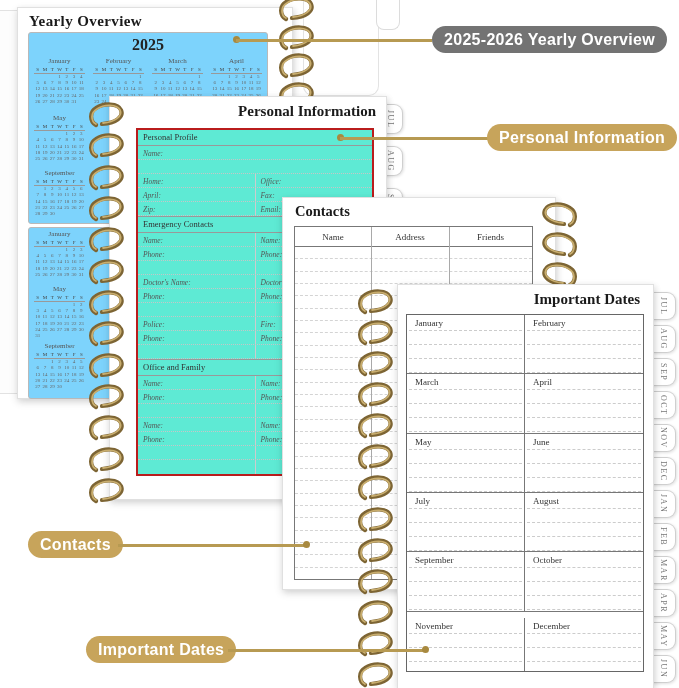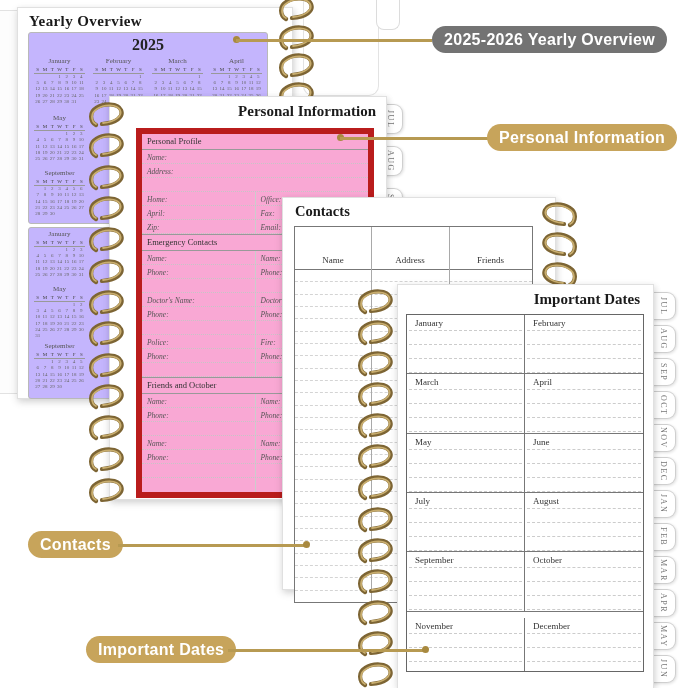--- a/index.html
+++ b/index.html
@@ -11,21 +11,21 @@
 
   
   #yearly-strip{position:absolute;left:0;top:10px;width:19px;height:384px;background:#fdfdfd;
                 border:1px solid #e2e2e2;border-left:none;z-index:1;box-sizing:border-box;}
   #yearly-page{left:17px;top:7px;width:276px;height:392px;z-index:1;}
   #yearly-right{position:absolute;left:303px;top:0;width:76px;height:96px;background:#fff;
                 border:1px solid #e3e3e3;border-top:none;border-radius:0 0 10px 10px;z-index:1;box-sizing:border-box;}
   #yearly-tab{position:absolute;left:376px;top:0;width:24px;height:30px;background:#fff;
               border:1px solid #dcdcdc;border-top:none;border-radius:0 0 8px 8px;z-index:1;box-sizing:border-box;}
   #yearly-title{position:absolute;left:11px;top:5px;font-weight:bold;font-size:15px;color:#1a1a1a;letter-spacing:.4px;}
-  .year-card{position:absolute;left:10px;width:240px;border:1px solid #b9b9b9;border-radius:3px;box-sizing:border-box;background:#c4b5fd;}
+  .year-card{position:absolute;left:10px;width:240px;border:1px solid #b9b9b9;border-radius:3px;box-sizing:border-box;background:#7dd3fc;}
   #card-2025{top:24px;height:192px;}
   #card-2026{top:219px;height:172px;}
   .year-label{text-align:center;font-weight:bold;font-size:16px;color:#222;height:20px;line-height:20px;margin-top:2px;}
   .months-grid{display:grid;grid-template-columns:repeat(4,1fr);row-gap:3px;padding:2px 1px 0 1px;}
   .month{text-align:center;min-height:52px;}
   .m-name{font-size:7px;color:#555;height:9px;line-height:9px;}
   .m-head{display:grid;grid-template-columns:repeat(7,1fr);font-size:5px;color:#444;
           border-bottom:1px solid #999;margin:0 4px;line-height:7px;}
   .m-week{display:grid;grid-template-columns:repeat(7,1fr);font-size:5px;color:#666;line-height:6.2px;padding:0 4px;}
 
@@ -40,35 +40,35 @@
 
   
   .tab{position:absolute;width:24px;background:#fff;border:1px solid #cfcfcf;border-left:none;
        border-radius:0 9px 9px 0;box-shadow:1px 1px 3px rgba(0,0,0,.12);box-sizing:border-box;
        display:flex;align-items:center;justify-content:center;}
   .tab span{writing-mode:vertical-rl;text-orientation:mixed;font-size:8px;color:#777;letter-spacing:1.5px;font-family:"Liberation Serif",serif;}
 
   
   #personal-page{left:109px;top:96px;width:278px;height:404px;z-index:4;}
   #personal-title{position:absolute;right:10px;top:6px;font-weight:bold;font-size:15px;color:#1a1a1a;}
-  #personal-form{position:absolute;left:26px;top:31px;width:238px;border:6px solid #b91c1c;box-sizing:border-box;background:#f9a8d4;}
+  #personal-form{position:absolute;left:26px;top:31px;width:238px;border:2px solid #b91c1c;box-sizing:border-box;background:#5eead4;}
   .sec-header{height:15px;line-height:15px;border-top:1px solid #999;border-bottom:1px solid #999;
               font-size:8.5px;color:#333;padding-left:5px;}
   .sec-header:first-child{border-top:none;}
   .f-row{display:flex;height:14px;border-bottom:1px dotted #c6c6c6;font-size:7.5px;color:#555;box-sizing:border-box;}
   .f-row:last-child{border-bottom:none;}
   .f-cell{flex:1;padding:3px 0 0 5px;box-sizing:border-box;overflow:hidden;white-space:nowrap;font-style:italic;}
   .f-right{border-left:1px solid #ccc;}
 
   
   #contacts-page{left:282px;top:197px;width:274px;height:393px;z-index:6;}
   #contacts-title{position:absolute;left:12px;top:5px;font-weight:bold;font-size:14.5px;color:#1a1a1a;}
   #contacts-table{position:absolute;left:11px;top:28px;width:239px;border:1.5px solid #777;box-sizing:border-box;background:#fff;}
   #contacts-header{display:grid;grid-template-columns:32% 33% 35%;height:19px;border-bottom:1px solid #777;
-                   font-size:9px;color:#333;align-items:center;text-align:center;margin-top:23px;}
+                   font-size:9px;color:#333;align-items:center;text-align:center;}
   #contacts-body{display:flex;flex-direction:column;height:332px;}
   .c-row{flex:1;border-bottom:1px dashed #d4d4d4;}
   .c-row:last-child{border-bottom:none;}
   .vdiv{position:absolute;top:0;bottom:0;width:1px;background:#a9a9a9;}
 
   
   #dates-page{left:397px;top:284px;width:257px;height:404px;z-index:9;border-bottom:none;}
   #dates-title{position:absolute;right:13px;top:6px;font-weight:bold;font-size:15px;color:#1a1a1a;}
   #dates-grid{position:absolute;left:8px;top:29px;width:238px;height:358px;border:1.5px solid #666;
               display:grid;grid-template-columns:1fr 1fr;grid-template-rows:repeat(6,1fr);box-sizing:border-box;background:#fff;}
@@ -682,23 +682,20 @@
       </div>
     </div>
   <div id="personal-page" class="page">
     <div id="personal-title">Personal Information</div>
     <div id="personal-form">
         <div class="sec-header">Personal Profile</div>
         <div class="f-row">
           <div class="f-cell">Name:</div>
         </div>
         <div class="f-row">
-          <div class="f-cell">Address:</div>
-        </div>
-        <div class="f-row">
           <div class="f-cell"></div>
         </div>
         <div class="f-row">
           <div class="f-cell">Home:</div>
           <div class="f-cell f-right">Office:</div>
         </div>
         <div class="f-row">
           <div class="f-cell">April:</div>
           <div class="f-cell f-right">Fax:</div>
         </div>
@@ -736,21 +733,21 @@
           <div class="f-cell f-right">Fire:</div>
         </div>
         <div class="f-row">
           <div class="f-cell">Phone:</div>
           <div class="f-cell f-right">Phone:</div>
         </div>
         <div class="f-row">
           <div class="f-cell"></div>
           <div class="f-cell f-right"></div>
         </div>
-        <div class="sec-header">Friends and October</div>
+        <div class="sec-header">Office and Family</div>
         <div class="f-row">
           <div class="f-cell">Name:</div>
           <div class="f-cell f-right">Name:</div>
         </div>
         <div class="f-row">
           <div class="f-cell">Phone:</div>
           <div class="f-cell f-right">Phone:</div>
         </div>
         <div class="f-row">
           <div class="f-cell"></div>

